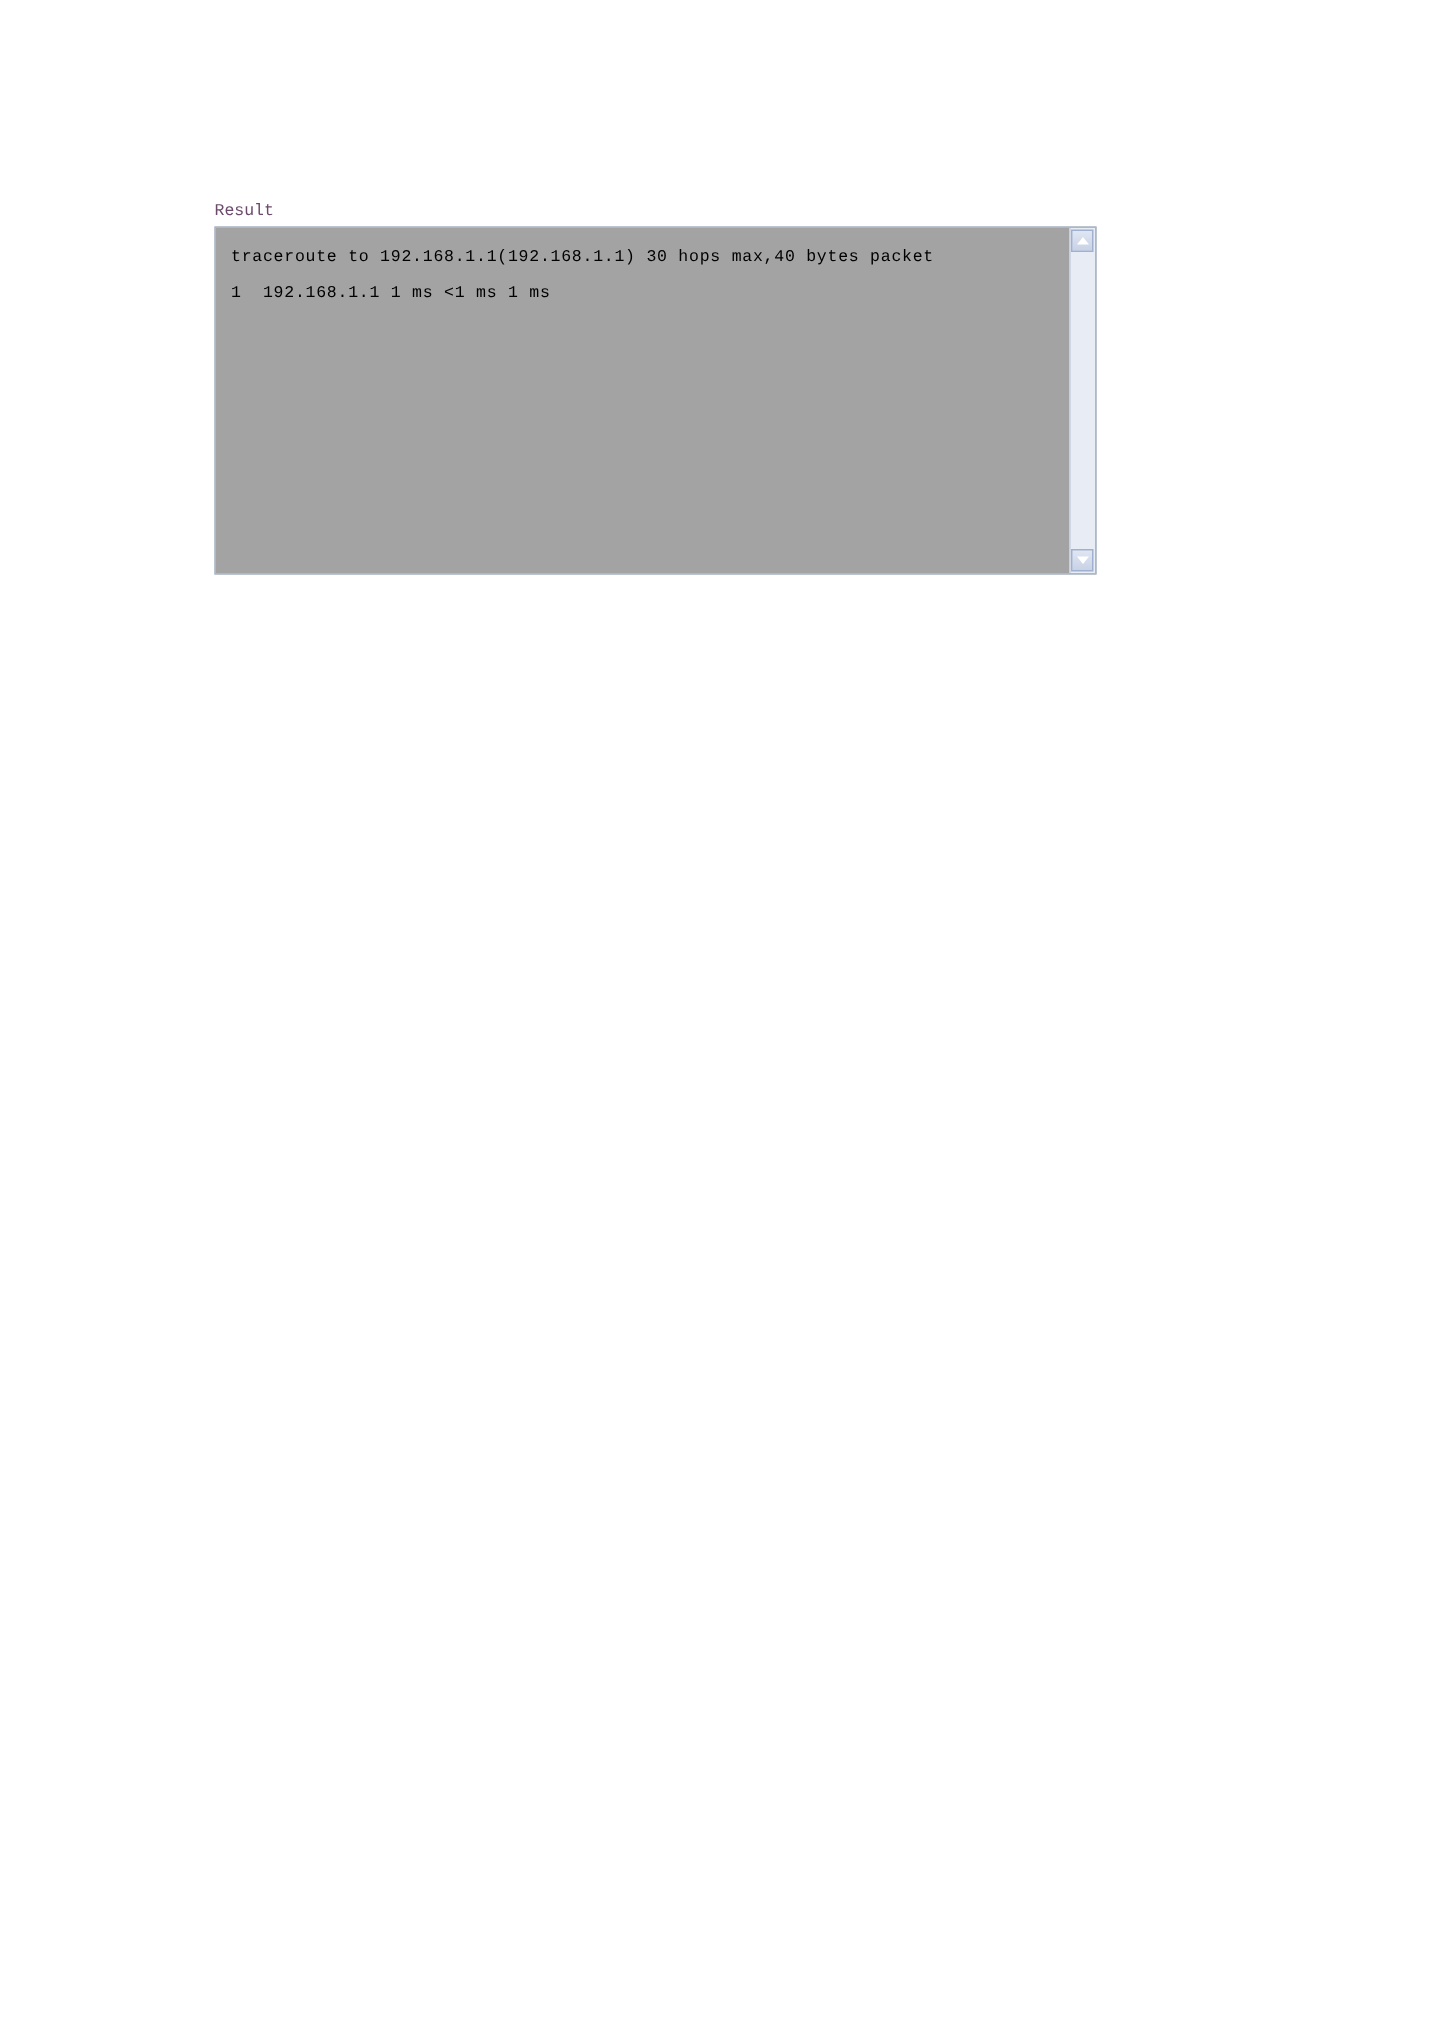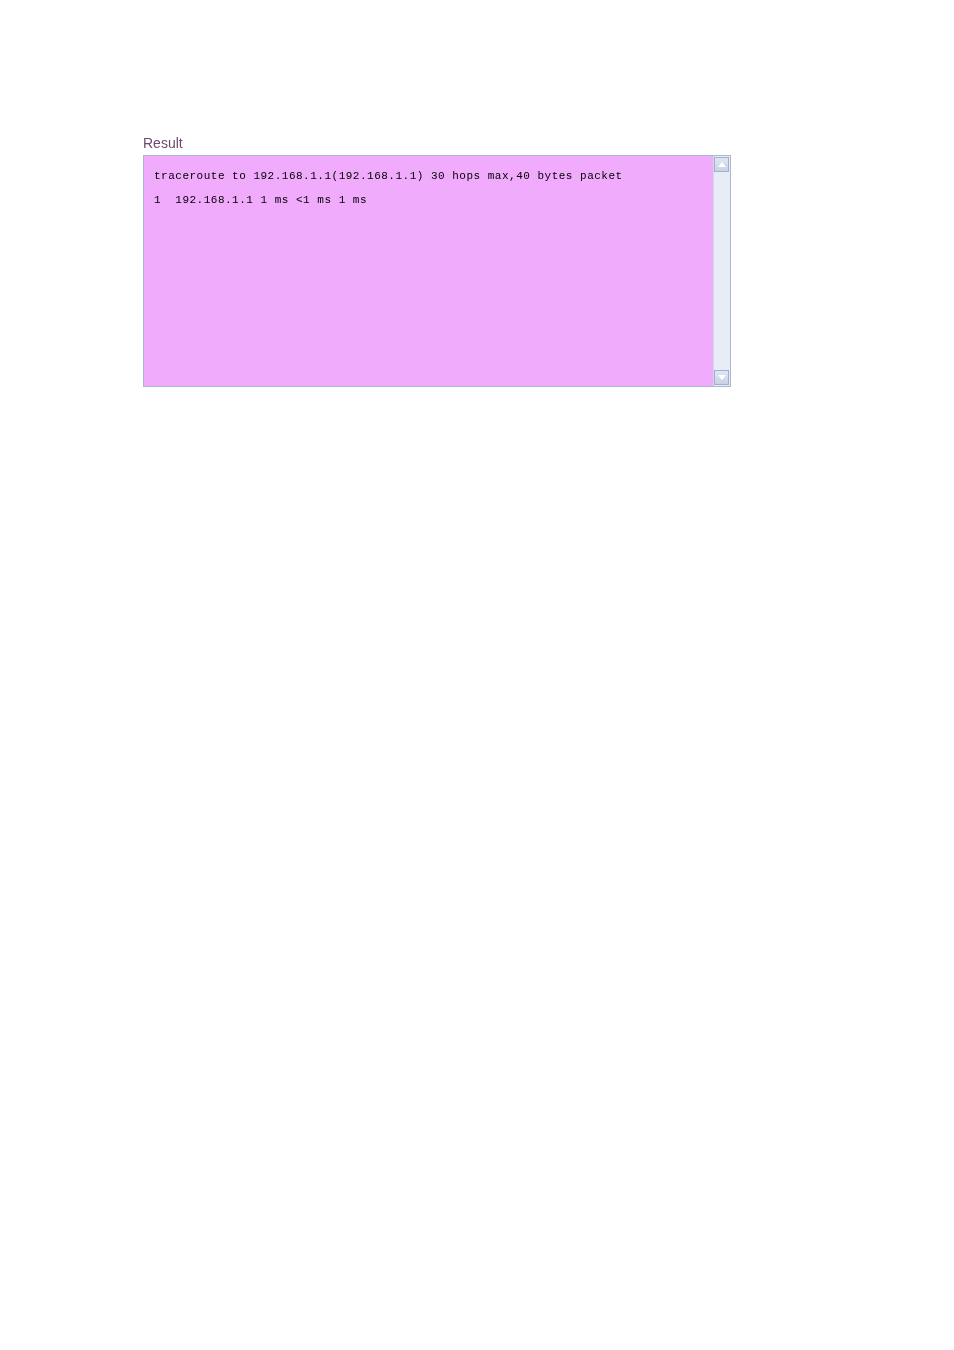--- a/index.html
+++ b/index.html
@@ -14,30 +14,30 @@
       height: 1350px;
       position: relative;
     }
     .container {
       position: absolute;
       left: 143px;
       top: 135px;
     }
     .result-label {
       color: #6b4a6b;
-      font-size: 14px;
-      font-family: Liberation Sans, sans-serif;
+      font-size: 11px;
+      font-family: Liberation Mono, monospace;
       margin-bottom: 4px;
     }
     .result-box {
       position: relative;
       width: 588px;
       height: 232px;
       border: 1px solid #a8b8d0;
-      background: #f0abfc;
+      background: #a3a3a3;
     }
     .result-content {
       position: absolute;
       left: 0;
       top: 0;
       width: 570px;
       height: 100%;
       padding: 14px 10px;
       font-family: "Courier New", monospace;
       font-size: 11px;

